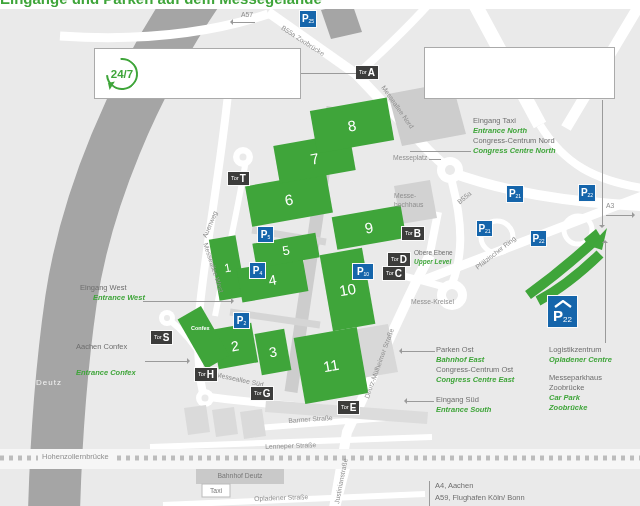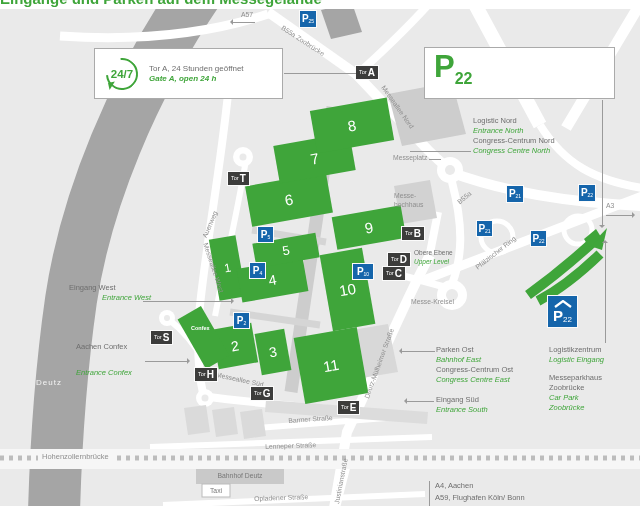--- a/index.html
+++ b/index.html
@@ -18,21 +18,21 @@
   .gate .gp{font-size:5.5px}
   .gate b{font-size:10px;font-weight:bold}
   .psign{position:absolute;background:var(--blue);color:#fff;display:flex;align-items:center;justify-content:center;box-shadow:0 0 0 1px #fbfbfb;z-index:6}
   .psign b{font-size:10px;line-height:10px}
   .psign sub{font-size:5px;margin-top:4px}
   .psign.big b{font-size:15px;line-height:14px}
   .psign.big sub{font-size:8px;margin-top:7px}
   .psign.big{flex-direction:column;gap:0}
   .psign.big .pw{display:flex;align-items:center}
   .de{position:absolute;font-size:7.5px;line-height:10px;color:var(--gray_text);white-space:nowrap;z-index:7}
-  .en{position:absolute;font-size:7.5px;line-height:10px;color:var(--green);font-weight:normal;font-style:italic;white-space:nowrap;z-index:7}
+  .en{position:absolute;font-size:7.5px;line-height:10px;color:var(--green);font-weight:bold;font-style:italic;white-space:nowrap;z-index:7}
   .sm{font-size:6.5px;line-height:8.5px}
   .rd{position:absolute;font-size:6.8px;color:var(--road_text);white-space:nowrap;transform-origin:0 0;z-index:5}
   .pline{position:absolute;background:#9a9a9a;z-index:6}
   .ar{position:absolute;width:0;height:0;border:3px solid transparent;z-index:6}
   .ar-l{border-right-color:#9a9a9a}.ar-r{border-left-color:#9a9a9a}
   .ar-u{border-bottom-color:#9a9a9a}.ar-d{border-top-color:#9a9a9a}
   .infobox{position:absolute;background:#fff;border:1px solid #aaa;display:flex;align-items:center;gap:9px;padding:0 9px;z-index:8;box-sizing:border-box}
   .infobox .tx{display:flex;flex-direction:column;gap:1px}
   .infobox .tde{font-size:8px;color:var(--gray_text);white-space:nowrap}
   .infobox .ten{font-size:8px;color:var(--green);font-weight:bold;font-style:italic;white-space:nowrap}
@@ -241,34 +241,29 @@
   <div class="psign big" style="left:548px;top:296px;width:29px;height:31px">
     <svg width="18" height="8">
         <polyline points="1,7 9,1 17,7" stroke="#ffffff" stroke-width="2.2" fill="none"></polyline>
       </svg>
     <span class="pw">
         <b>P</b>
         <sub>22</sub>
       </span>
   </div>
 
-  <div class="infobox" style="left:94px;top:48px;width:189px;height:51px">
+  <div class="infobox" style="left:94px;top:48px;width:207px;height:51px">
     <span class="i247">
       <span class="ring"></span>
         <span class="tri"></span>
       <b>24/7</b>
     </span>
-    <span class="tx">
-      <span class="tde">Tor A, 24 Stunden geöffnet</span>
-      <span class="ten">Gate A, open 24 h</span>
-    </span>
   </div>
 
   <div class="infobox" style="left:424px;top:47px;width:191px;height:52px">
-    <span class="pbig"><span>P</span><sub>22</sub></span>
   </div>
 
   <div class="pline" style="left:284px;top:73px;width:72px;height:1px"></div>
   <div class="pline" style="left:143px;top:301px;width:88px;height:1px"></div>
     <div class="ar ar-r" style="left:231px;top:298px"></div>
   <div class="pline" style="left:145px;top:361px;width:42px;height:1px"></div>
     <div class="ar ar-r" style="left:187px;top:358px"></div>
   <div class="pline" style="left:410px;top:151px;width:61px;height:1px"></div>
   <div class="pline" style="left:402px;top:351px;width:33px;height:1px"></div>
     <div class="ar ar-l" style="left:396px;top:348px"></div>
@@ -278,36 +273,36 @@
     <div class="ar ar-l" style="left:227px;top:19px"></div>
   <div class="pline" style="left:606px;top:215px;width:26px;height:1px"></div>
     <div class="ar ar-r" style="left:632px;top:212px"></div>
   <div class="pline" style="left:602px;top:100px;width:1px;height:125px"></div>
     <div class="ar ar-d" style="left:599px;top:225px"></div>
   <div class="pline" style="left:605px;top:243px;width:1px;height:100px"></div>
     <div class="ar ar-u" style="left:602px;top:237px"></div>
   <div class="pline" style="left:429px;top:481px;width:1px;height:25px"></div>
   <div class="pline" style="left:429px;top:159px;width:12px;height:1px"></div>
 
-  <div class="de" style="left:69px;top:283px">Eingang West</div>
-  <div class="en" style="left:102px;top:293px">Entrance West</div>
+  <div class="de" style="left:80px;top:283px">Eingang West</div>
+  <div class="en" style="left:93px;top:293px">Entrance West</div>
   <div class="de" style="left:76px;top:342px">Aachen Confex</div>
   <div class="en" style="left:76px;top:368px">Entrance Confex</div>
-  <div class="de" style="left:473px;top:116px">Logistic Nord</div>
+  <div class="de" style="left:473px;top:116px">Eingang Taxi</div>
   <div class="en" style="left:473px;top:126px">Entrance North</div>
   <div class="de" style="left:473px;top:136px">Congress-Centrum Nord</div>
   <div class="en" style="left:473px;top:146px">Congress Centre North</div>
   <div class="de" style="left:436px;top:345px">Parken Ost</div>
   <div class="en" style="left:436px;top:355px">Bahnhof East</div>
   <div class="de" style="left:436px;top:365px">Congress-Centrum Ost</div>
   <div class="en" style="left:436px;top:375px">Congress Centre East</div>
   <div class="de" style="left:436px;top:395px">Eingang Süd</div>
   <div class="en" style="left:436px;top:405px">Entrance South</div>
   <div class="de" style="left:549px;top:345px">Logistikzentrum</div>
-  <div class="en" style="left:549px;top:355px">Logistic Eingang</div>
+  <div class="en" style="left:549px;top:355px">Opladener Centre</div>
   <div class="de" style="left:549px;top:373px">Messeparkhaus</div>
   <div class="de" style="left:549px;top:383px">Zoobrücke</div>
   <div class="en" style="left:549px;top:393px">Car Park</div>
   <div class="en" style="left:549px;top:403px">Zoobrücke</div>
 
   <div class="de sm" style="left:414px;top:249px">Obere Ebene</div>
   <div class="en sm" style="left:414px;top:258px">Upper Level</div>
   <div class="rd" style="left:393px;top:154px">Messeplatz</div>
   <div class="rd" style="left:394px;top:192px">Messe-</div>
   <div class="rd" style="left:394px;top:201px">hochhaus</div>

